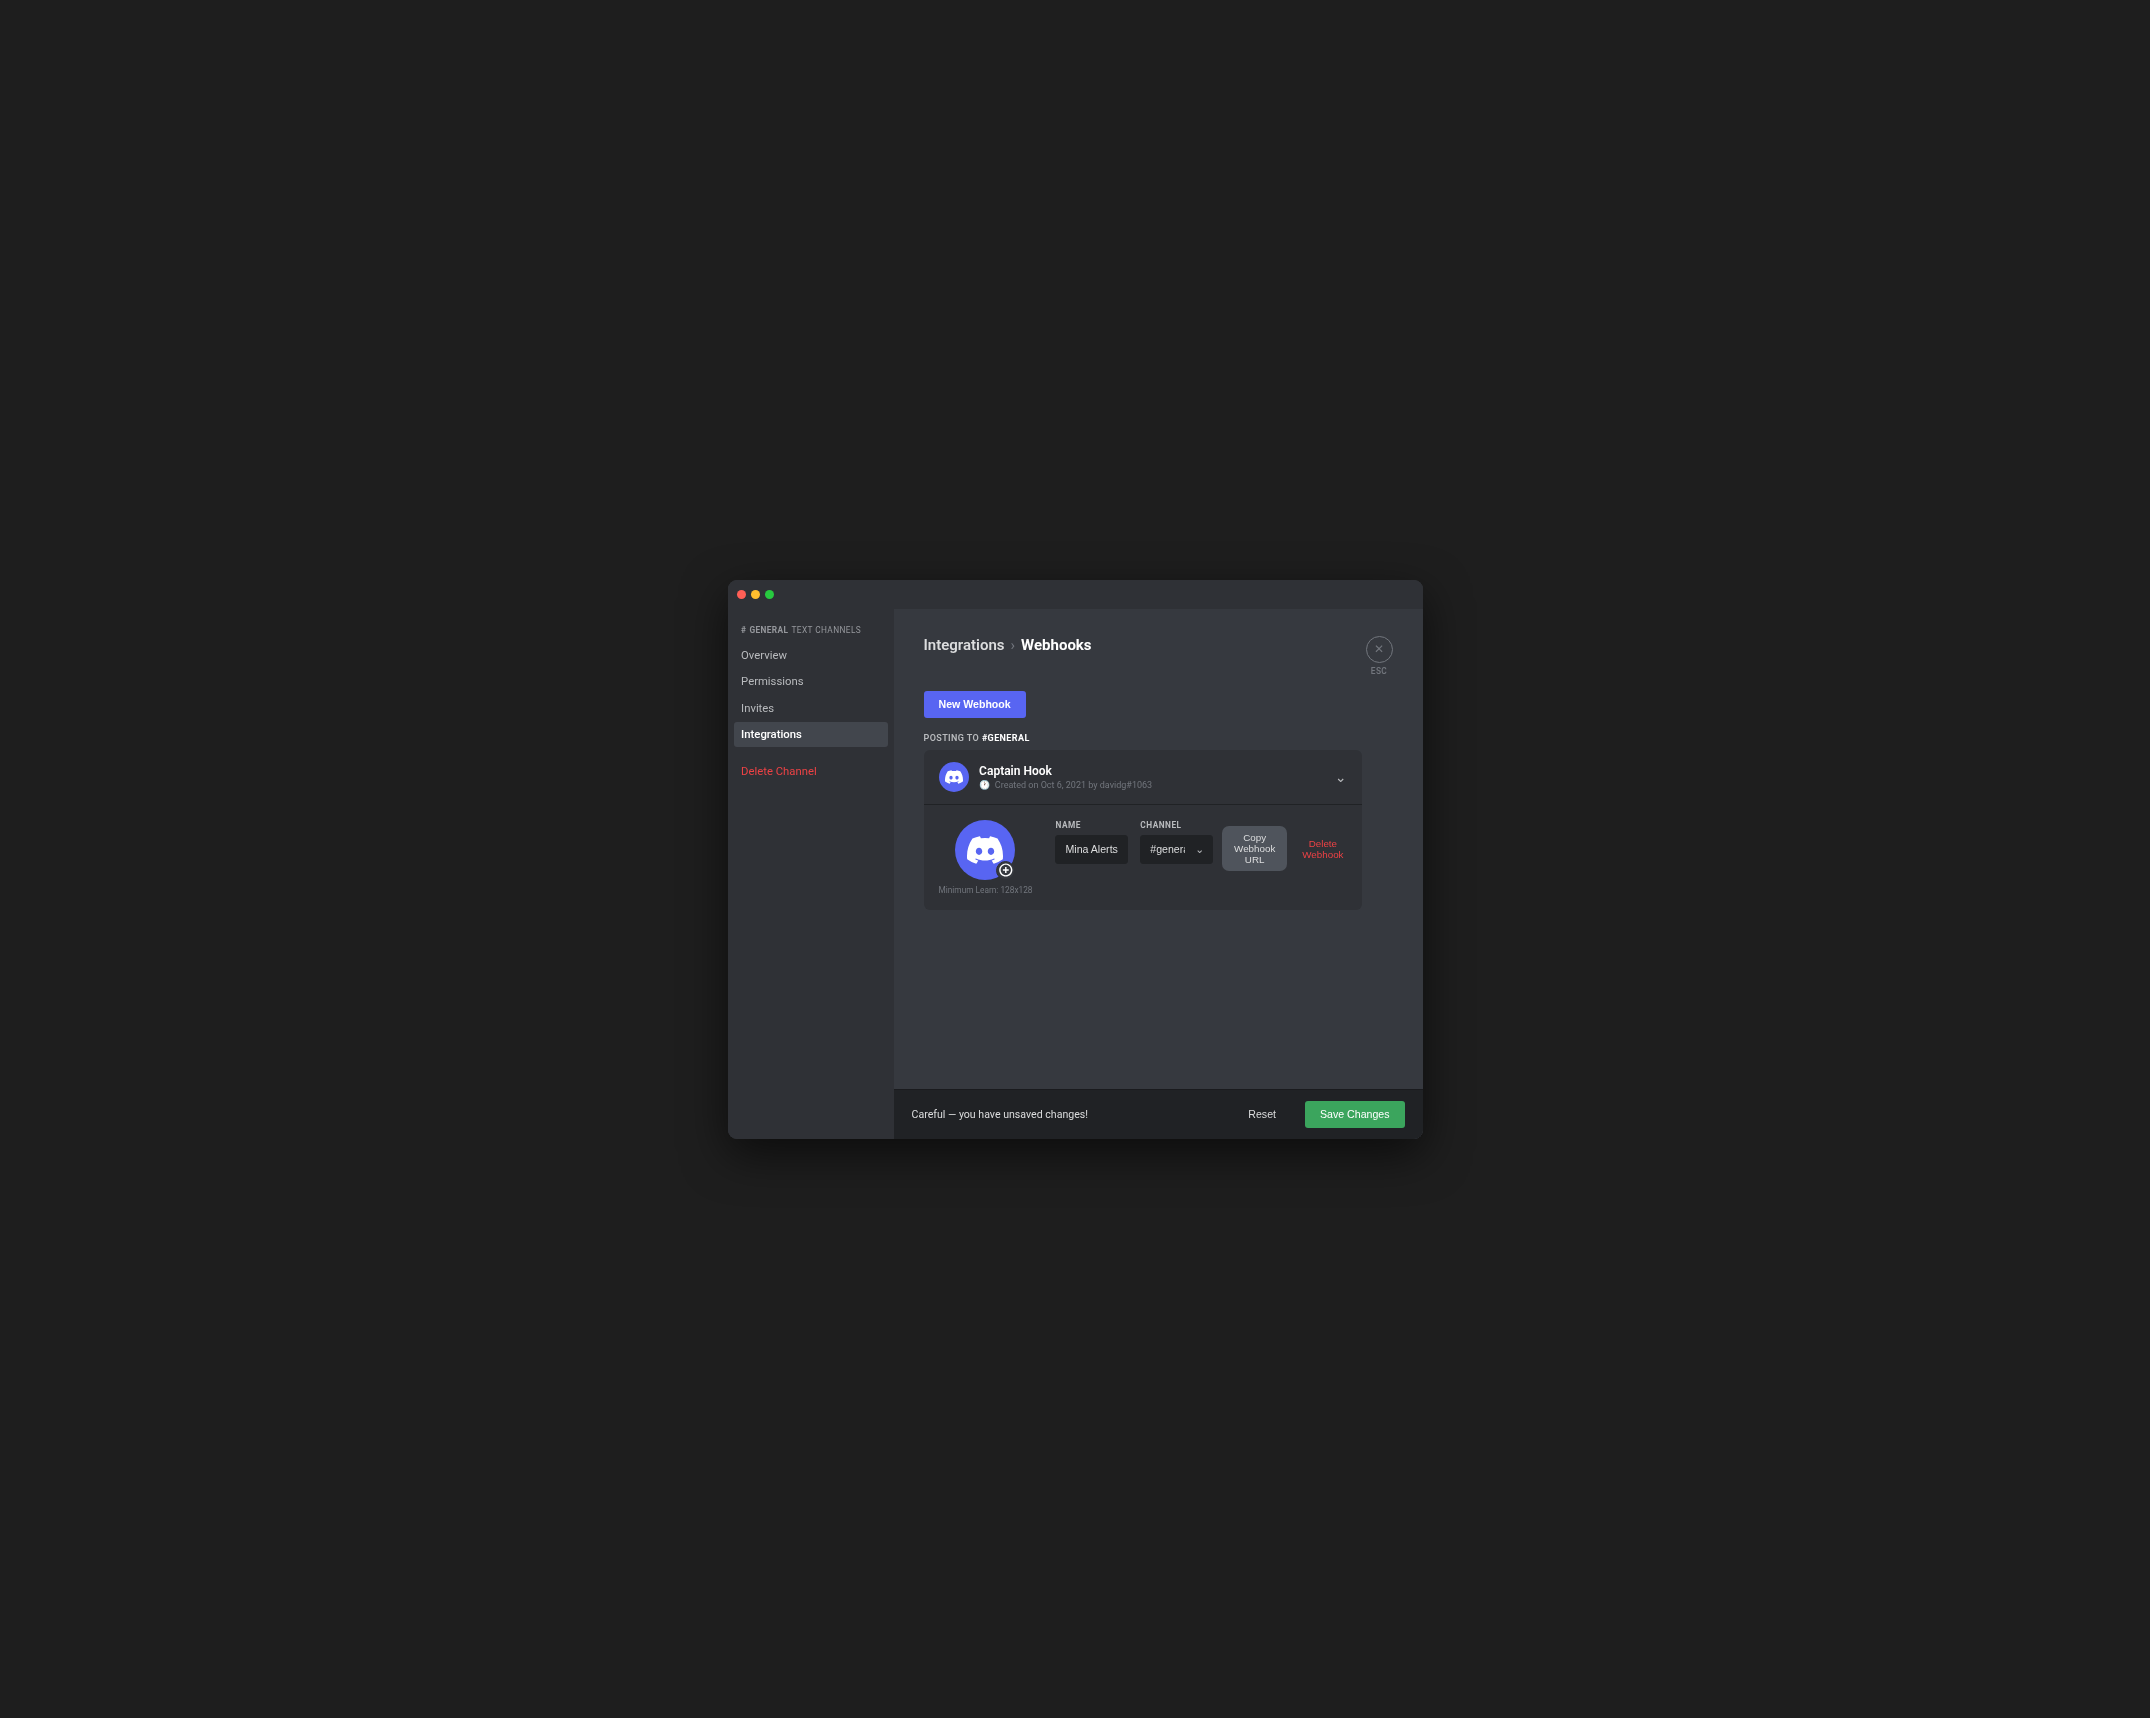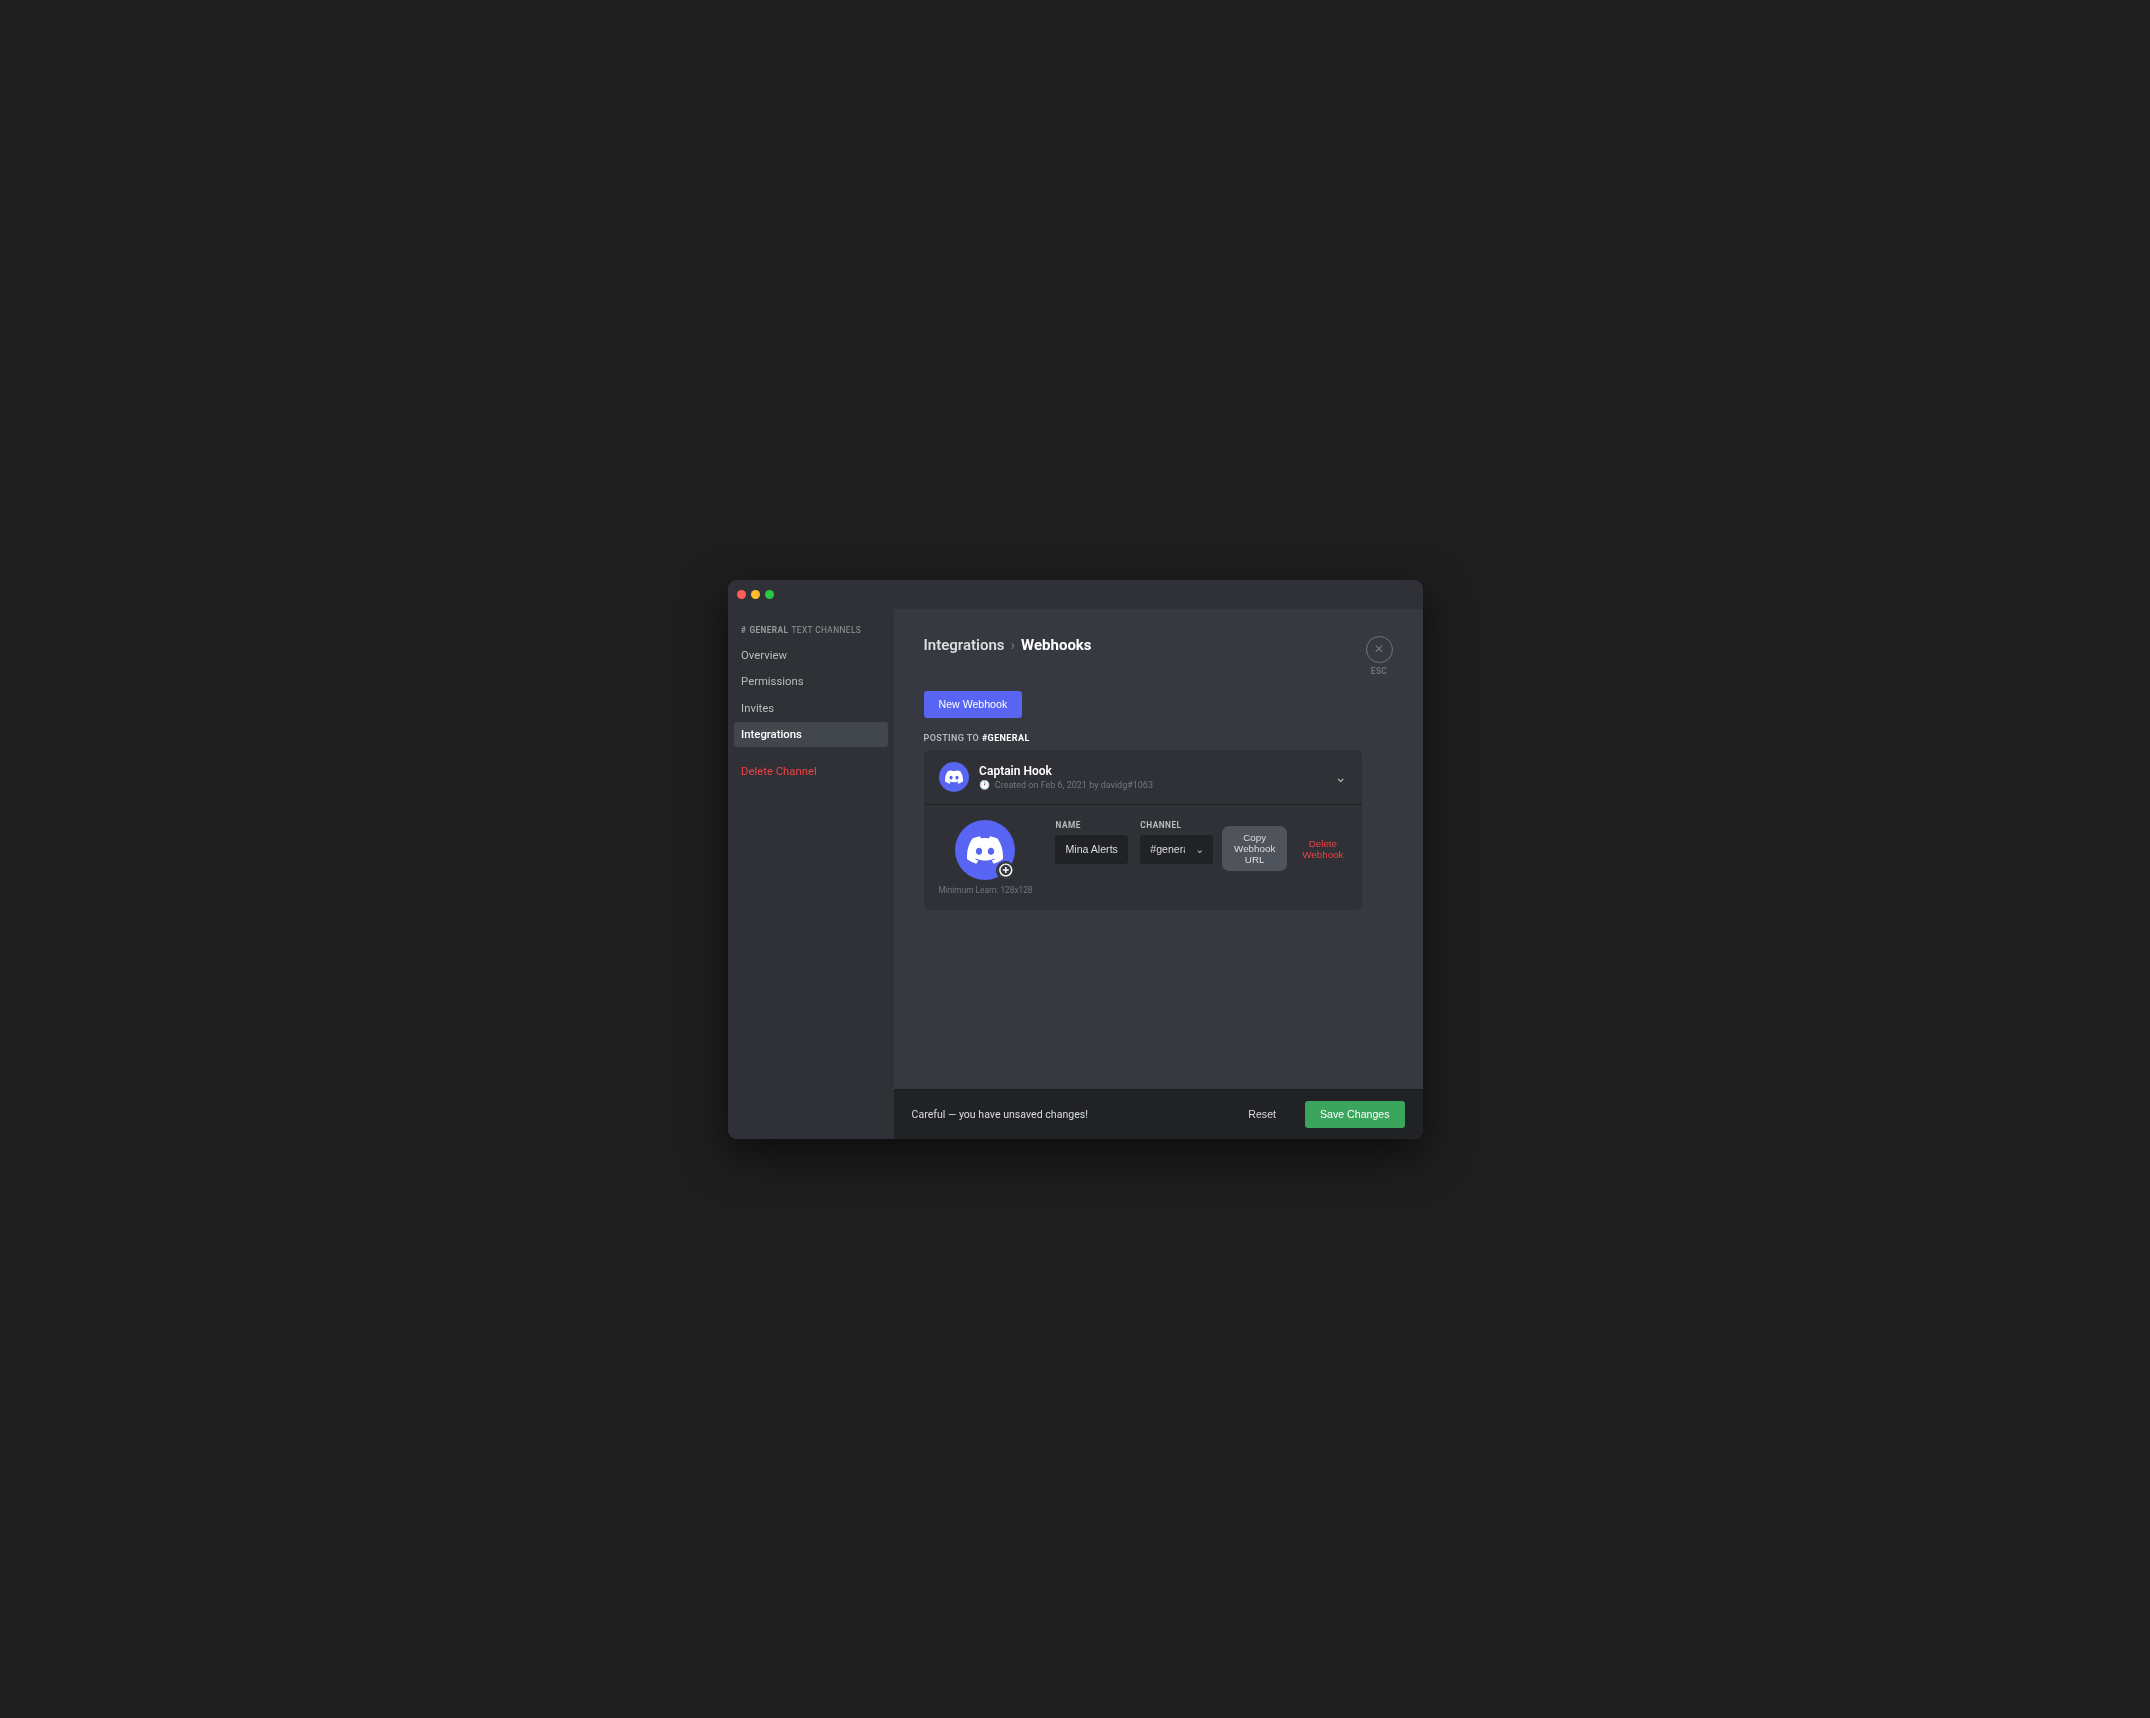--- a/index.html
+++ b/index.html
@@ -179,21 +179,21 @@
       text-decoration: none;
     }
 
     .new-webhook-btn {
       background: #5865f2;
       color: #ffffff;
       border: none;
       border-radius: 3px;
       padding: 7.6px 15px;
       font-size: 10.6px;
-      font-weight: 400;
+      font-weight: 700;
       cursor: pointer;
       margin-bottom: 15px;
     }
 
     .posting-to {
       color: #b9bbbe;
       font-size: 9px;
       font-weight: 600;
       letter-spacing: 0.4px;
       margin-bottom: 7.6px;
@@ -535,21 +535,21 @@
         <div class="webhook-header">
           <div class="webhook-avatar">
             <svg viewBox="0 0 24 24" fill="white" xmlns="http://www.w3.org/2000/svg">
               <path d="M20.317 4.37a19.791 19.791 0 0 0-4.885-1.515.074.074 0 0 0-.079.037c-.21.375-.444.864-.608 1.25a18.27 18.27 0 0 0-5.487 0 12.64 12.64 0 0 0-.617-1.25.077.077 0 0 0-.079-.037A19.736 19.736 0 0 0 3.677 4.37a.07.07 0 0 0-.032.027C.533 9.046-.32 13.58.099 18.057a.082.082 0 0 0 .031.057 19.9 19.9 0 0 0 5.993 3.03.078.078 0 0 0 .084-.028 14.09 14.09 0 0 0 1.226-1.994.076.076 0 0 0-.041-.106 13.107 13.107 0 0 1-1.872-.892.077.077 0 0 1-.008-.128 10.2 10.2 0 0 0 .372-.292.074.074 0 0 1 .077-.01c3.928 1.793 8.18 1.793 12.062 0a.074.074 0 0 1 .078.01c.12.098.246.198.373.292a.077.077 0 0 1-.006.127 12.299 12.299 0 0 1-1.873.892.077.077 0 0 0-.041.107c.36.698.772 1.362 1.225 1.993a.076.076 0 0 0 .084.028 19.839 19.839 0 0 0 6.002-3.03.077.077 0 0 0 .032-.054c.5-5.177-.838-9.674-3.549-13.66a.061.061 0 0 0-.031-.03zM8.02 15.33c-1.183 0-2.157-1.085-2.157-2.419 0-1.333.956-2.419 2.157-2.419 1.21 0 2.176 1.096 2.157 2.42 0 1.333-.956 2.418-2.157 2.418zm7.975 0c-1.183 0-2.157-1.085-2.157-2.419 0-1.333.955-2.419 2.157-2.419 1.21 0 2.176 1.096 2.157 2.42 0 1.333-.946 2.418-2.157 2.418z"></path>
             </svg>
           </div>
           <div class="webhook-info">
             <div class="webhook-name">Captain Hook</div>
             <div class="webhook-meta">
               <span class="webhook-meta-icon">🕐</span>
-              <span>Created on Feb 6, 2021 by davidg#1063</span>
+              <span>Created on Oct 6, 2021 by davidg#1063</span>
             </div>
           </div>
           <span class="chevron-down">⌄</span>
         </div>
 
         <div class="webhook-expanded">
           <div class="webhook-edit-row">
 
             <div class="webhook-image-upload">
               <div class="webhook-image-circle">

